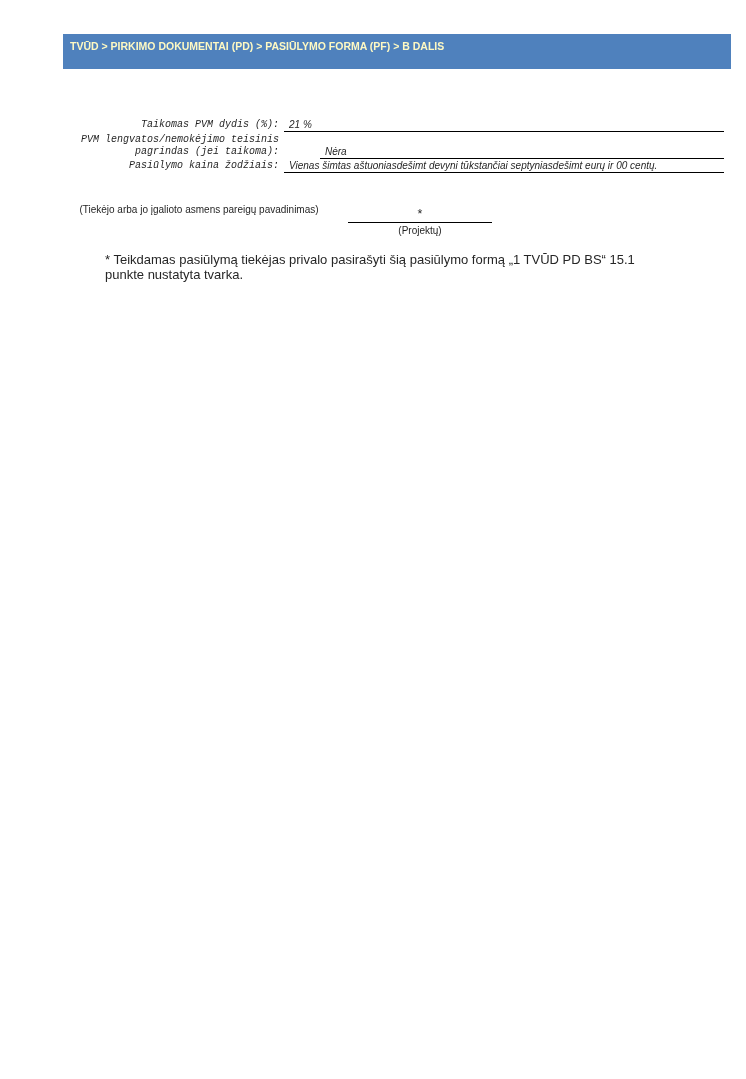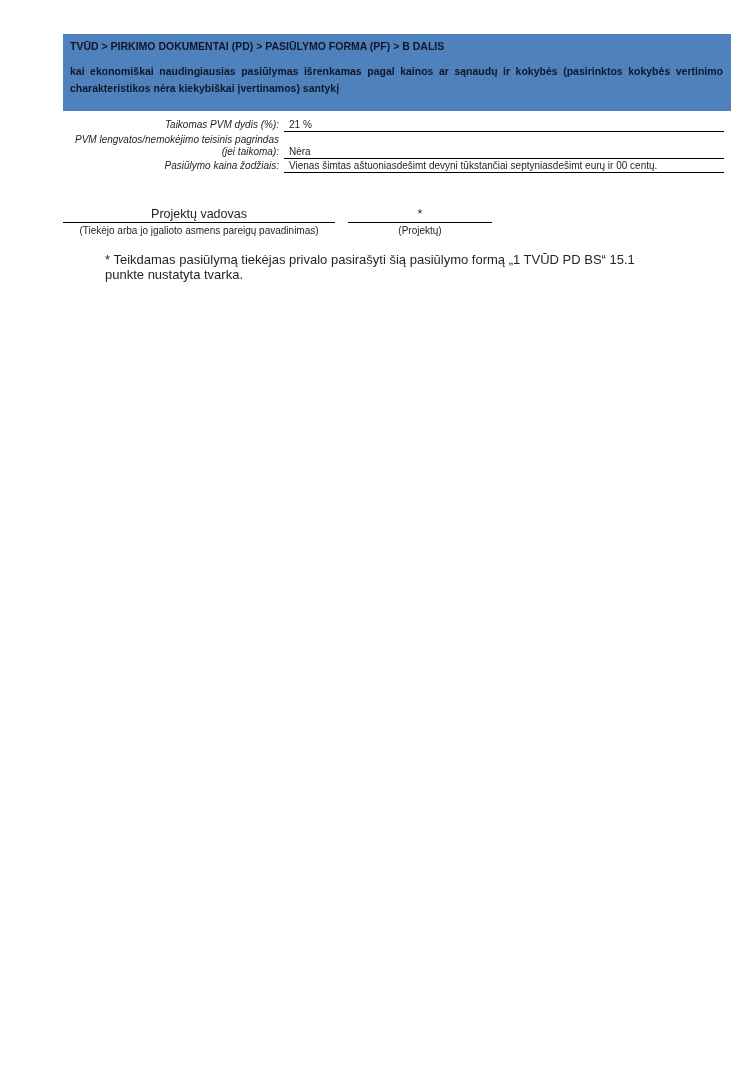--- a/index.html
+++ b/index.html
@@ -56,33 +56,35 @@
   .field-label {
     width: 221px;
     flex: 0 0 221px;
     text-align: right;
     font-style: italic;
     font-size: 10px;
     line-height: 1.22;
     padding-right: 5px;
     padding-bottom: 1px;
     box-sizing: border-box;
+    font-family: Liberation Mono, monospace;
   }
   .field-value {
     flex: 1;
     border-bottom: 1px solid #000000;
+    font-style: italic;
     font-size: 10px;
     padding-left: 5px;
     box-sizing: border-box;
     display: flex;
     align-items: flex-end;
     line-height: 1.2;
   }
   .row-1 { height: 13px; }
-  .row-2 { height: 27px; }
+  .row-2 { height: 27px; gap: 36px; }
   .row-3 { height: 14px; }
 
   
   .signatures {
     position: absolute;
     left: 0;
     top: 202px;
     width: 746px;
     height: 36px;
   }
@@ -116,43 +118,41 @@
     font-size: 13px;
     font-weight: normal;
     color: #262626;
   }
 </style>
 </head>
 <body>
 
 <div class="page">
 
-  <div class="header-block" style="background: rgb(79, 129, 189); color: #0f172a;">
+  <div class="header-block" style="background: rgb(79, 129, 189); color: #fef9c3;">
     <p class="header-breadcrumb">TVŪD &gt; PIRKIMO DOKUMENTAI (PD) &gt; PASIŪLYMO FORMA (PF) &gt; B DALIS</p>
-    <p class="header-description">kai ekonomiškai naudingiausias pasiūlymas išrenkamas pagal kainos ar sąnaudų ir kokybės (pasirinktos kokybės vertinimo charakteristikos nėra kiekybiškai įvertinamos) santykį</p>
   </div>
 
   <div class="fields">
     <div class="field-row row-1">
       <div class="field-label">Taikomas PVM dydis (%):</div>
       <div class="field-value">21 %</div>
     </div>
     <div class="field-row row-2 middle">
       <div class="field-label">PVM lengvatos/nemokėjimo teisinis pagrindas (jei taikoma):</div>
       <div class="field-value">Nėra</div>
     </div>
     <div class="field-row row-3">
       <div class="field-label">Pasiūlymo kaina žodžiais:</div>
       <div class="field-value">Vienas šimtas aštuoniasdešimt devyni tūkstančiai septyniasdešimt eurų ir 00 centų.</div>
     </div>
   </div>
 
   <div class="signatures">
     <div class="sig-block col-1">
-      <div class="sig-value">Projektų vadovas</div>
       <div class="sig-caption">(Tiekėjo arba jo įgalioto asmens pareigų pavadinimas)</div>
     </div>
     <div class="sig-block col-2">
       <div class="sig-value">*</div>
       <div class="sig-caption">(Projektų)</div>
     </div>
   </div>
 
   <div class="footnote">* Teikdamas pasiūlymą tiekėjas privalo pasirašyti šią pasiūlymo formą „1 TVŪD PD BS“ 15.1 punkte nustatyta tvarka.</div>
 

